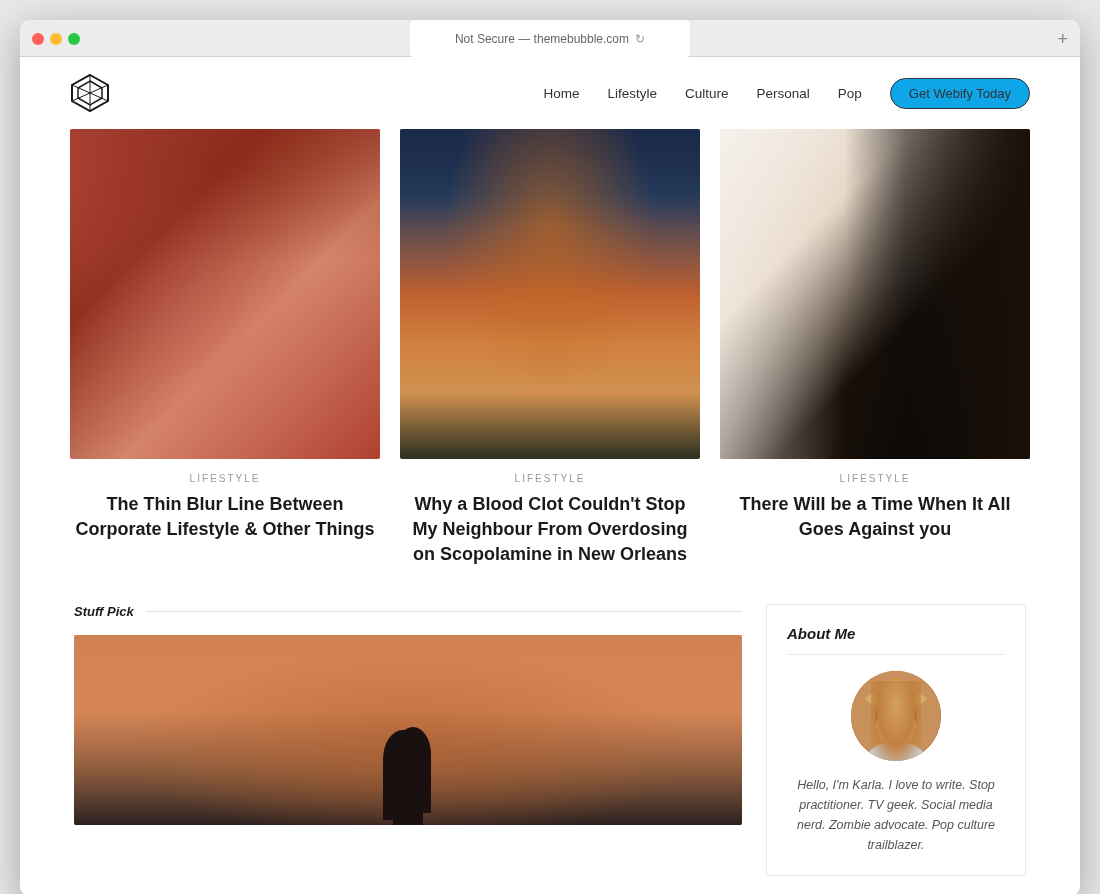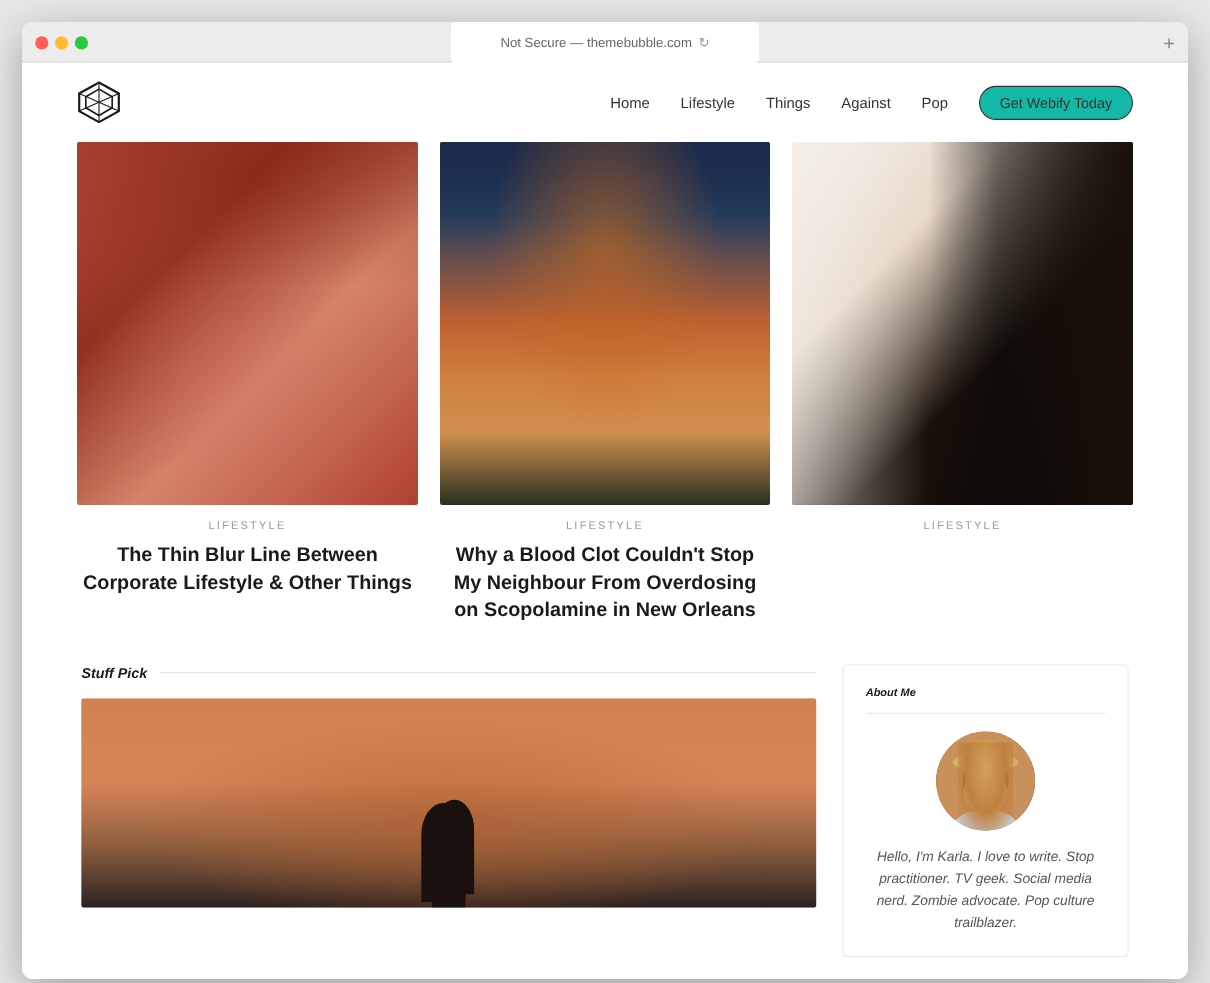--- a/index.html
+++ b/index.html
@@ -75,21 +75,21 @@
       align-items: center;
       gap: 28px;
     }
     .nav-link {
       font-size: 13.5px;
       color: #333;
       text-decoration: none;
       font-weight: 400;
     }
     .nav-cta {
-      background: #14b8a6;
+      background: #0ea5e9;
       border: 1.5px solid #333;
       border-radius: 20px;
       padding: 7px 18px;
       font-size: 13px;
       font-weight: 500;
       color: #333;
       cursor: pointer;
       text-decoration: none;
     }
 
@@ -239,21 +239,21 @@
     }
     .about-header {
       display: flex;
       align-items: center;
       gap: 10px;
       margin-bottom: 16px;
       padding-bottom: 12px;
       border-bottom: 1px solid #e8e8e8;
     }
     .about-title {
-      font-size: 10px;
+      font-size: 15px;
       font-weight: 600;
       color: #1a1a1a;
     }
     .about-avatar {
       width: 90px;
       height: 90px;
       border-radius: 50%;
       background: radial-gradient(circle at 40% 35%, #d4a060 0%, #c08040 30%, #8a5020 60%, #4a2810 100%);
       margin: 0 auto 14px;
       position: relative;
@@ -308,22 +308,22 @@
           <polygon points="20,8 32,15 32,25 20,32 8,25 8,15" stroke="#1a1a1a" stroke-width="1.5" fill="none"></polygon>
           <line x1="20" y1="2" x2="20" y2="38" stroke="#1a1a1a" stroke-width="1"></line>
           <line x1="2" y1="12" x2="38" y2="28" stroke="#1a1a1a" stroke-width="1"></line>
           <line x1="38" y1="12" x2="2" y2="28" stroke="#1a1a1a" stroke-width="1"></line>
         </svg>
       </div>
 
       <div class="nav-links">
         <a class="nav-link" href="#">Home</a>
         <a class="nav-link" href="#">Lifestyle</a>
-        <a class="nav-link" href="#">Things</a>
-        <a class="nav-link" href="#">Against</a>
+        <a class="nav-link" href="#">Culture</a>
+        <a class="nav-link" href="#">Personal</a>
         <a class="nav-link" href="#">Pop</a>
         <a class="nav-cta" href="#">Get Webify Today</a>
       </div>
     </nav>
 
     <div class="featured-grid">
 
       <div class="featured-item">
         <div class="featured-img img-lips"></div>
         <div class="featured-meta">
@@ -337,20 +337,21 @@
         <div class="featured-meta">
           <div class="featured-category">LIFESTYLE</div>
           <div class="featured-title">Why a Blood Clot Couldn't Stop My Neighbour From Overdosing on Scopolamine in New Orleans</div>
         </div>
       </div>
 
       <div class="featured-item">
         <div class="featured-img img-couple"></div>
         <div class="featured-meta">
           <div class="featured-category">LIFESTYLE</div>
+          <div class="featured-title">There Will be a Time When It All Goes Against you</div>
         </div>
       </div>
 
     </div>
 
     <div class="bottom-section">
 
       <div class="stuff-pick-section">
         <div class="section-header">
           <span class="section-title">Stuff Pick</span>

